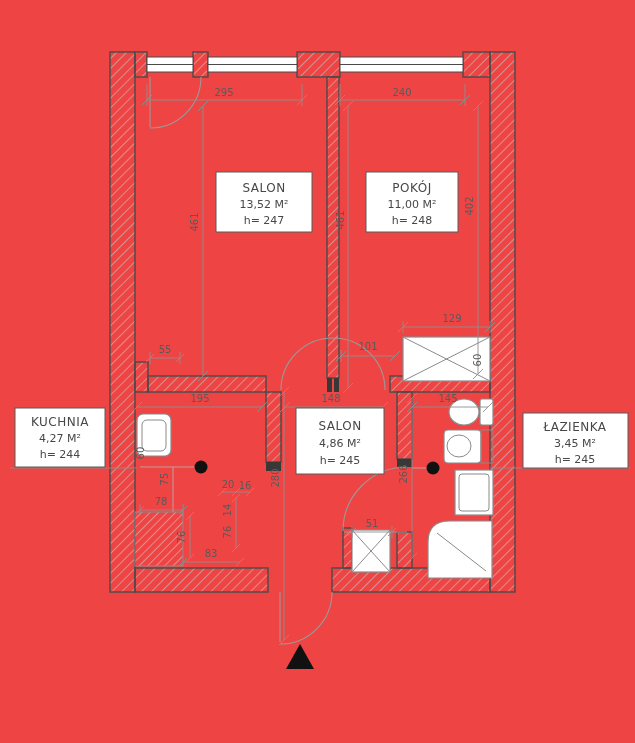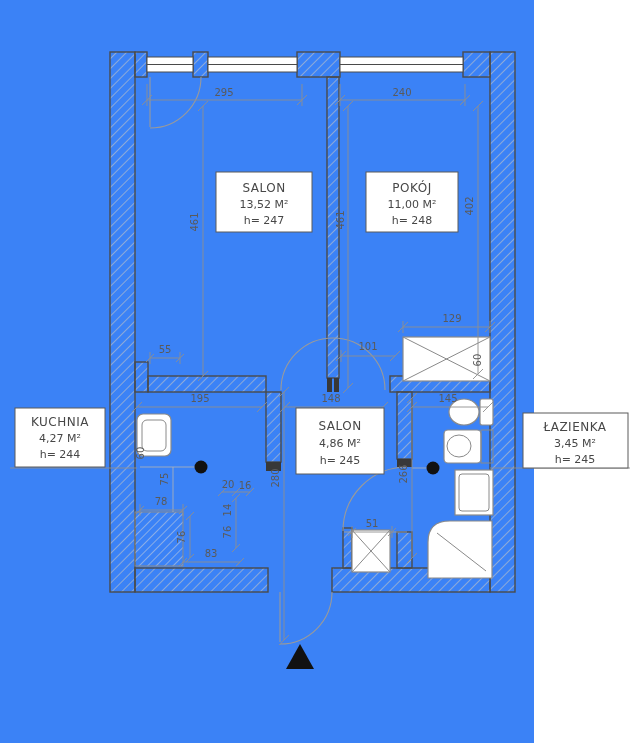--- a/index.html
+++ b/index.html
@@ -4,23 +4,23 @@
 <style>
   html, body {
     margin: 0;
     padding: 0;
     background: #ffffff;
     width: 635px;
     height: 743px;
     font-family: "DejaVu Sans", sans-serif;
   }
   .plan-wrap {
-    width: 534px;
+    width: 635px;
     height: 743px;
-    background: #3b82f6;
+    background: #ef4444;
   }
   svg { display: block; }
   text { text-anchor: middle; }
   .dim  { font-family: "DejaVu Sans", sans-serif; font-size: 10px;   fill: #5a5a5a; }
   .rname{ font-family: "DejaVu Sans", sans-serif; font-size: 12px;   fill: #474747; letter-spacing: .5px; }
   .rsub { font-family: "DejaVu Sans", sans-serif; font-size: 11px;   fill: #474747; }
   .wall { fill: url(#hatch); stroke: #4a4a4a; stroke-width: 1.4; }
   .cap  { fill: #383838; stroke: none; }
   .win  { fill: #ffffff; stroke: #4a4a4a; stroke-width: 1; }
   .fix  { fill: #ffffff; stroke: #8a8a8a; stroke-width: 1.2; }

